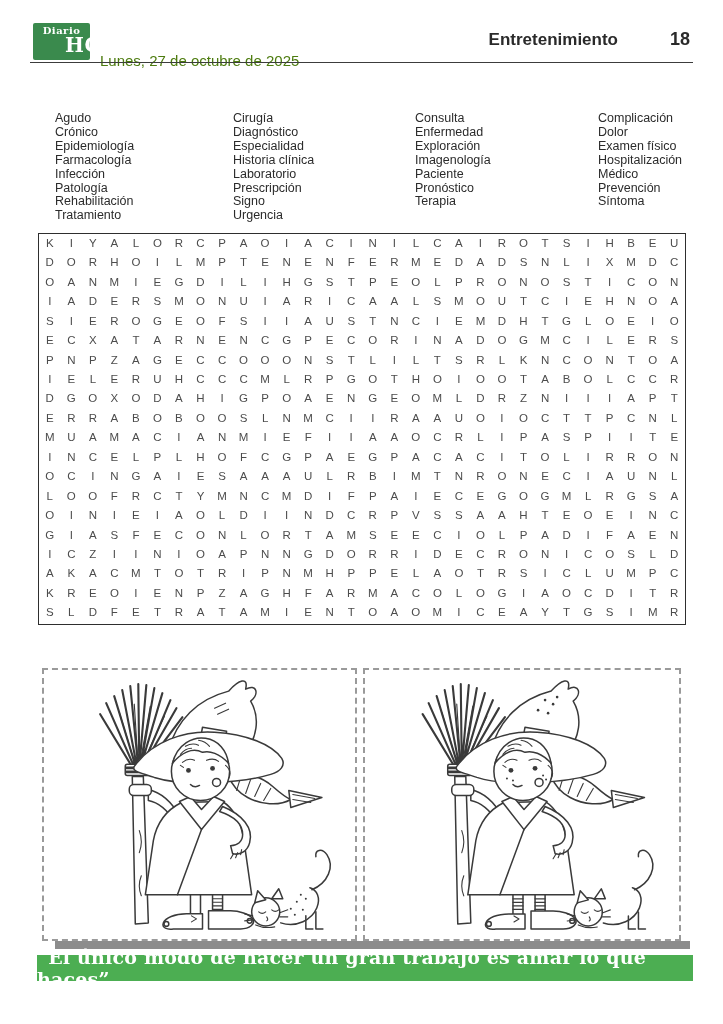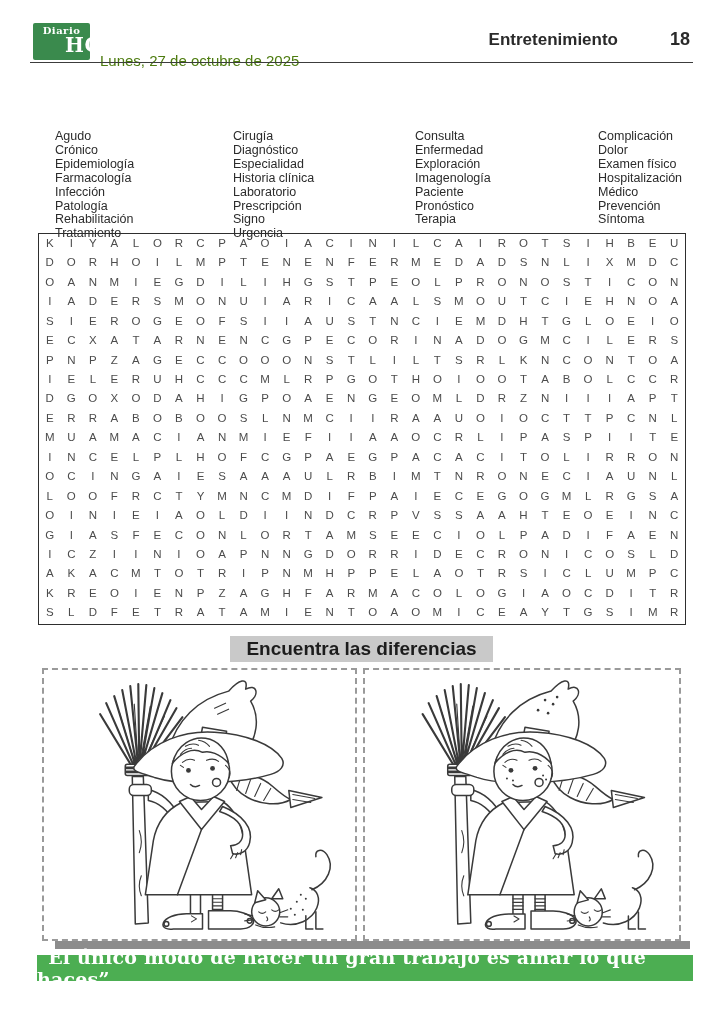--- a/index.html
+++ b/index.html
@@ -28,21 +28,20 @@
   .puzzle-title {
     position:absolute; left:0; right:0; top:78px; text-align:center;
     font-size:27px; font-weight:bold; letter-spacing:4px; color:#1c1c1c;
   }
 
   
   .word-columns {
     position:absolute; left:30px; right:30px; top:112px;
     display:grid; grid-template-columns:178px 182px 183px auto;
     padding-left:25px;
-    margin-top:18px;
   }
   .word-col { display:block; }
   .word { font-size:12.5px; line-height:13.9px; color:#2b2b2b; }
 
   
   .grid-box {
     position:absolute; left:38px; top:233px; width:648px; height:392px;
     border:1.2px solid #2e2e2e;
     display:grid; grid-template-columns:repeat(30,1fr); grid-auto-rows:19.45px;
     align-items:center; justify-items:center;
@@ -739,23 +738,20 @@
       <span class="cell">A</span>
       <span class="cell">Y</span>
       <span class="cell">T</span>
       <span class="cell">G</span>
       <span class="cell">S</span>
       <span class="cell">I</span>
       <span class="cell">M</span>
       <span class="cell">R</span>
     </div>
 
-  <div class="diff-title-wrap">
-    <span class="diff-title">Encuentra las diferencias</span>
-  </div>
 
   <div class="diff-box left" id="witch-left">
 <svg viewBox="0 0 310 268">
  <g class="ln">
 
   <path class="bristle" d="M90,100 L56,44 M91,99 L62,33 M92,98 L70,26 M93,98 L78,20 M94,97 L86,16
     M95,97 L94,14 M95,97 L102,15 M96,98 L110,18 M96,98 L118,23 M97,99 L126,30 M97,99 L132,38
     M98,100 L138,47 M98,101 L142,56"></path>
   <path class="thin" d="M92,98 L75,42 M94,97 L90,34 M95,97 L106,36 M96,98 L120,46"></path>
 

